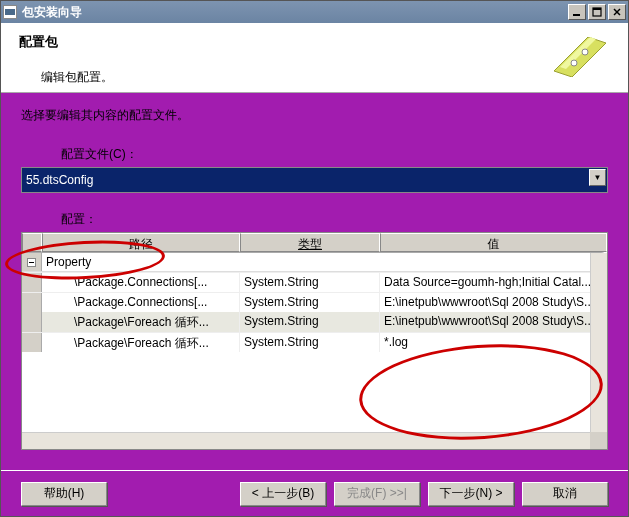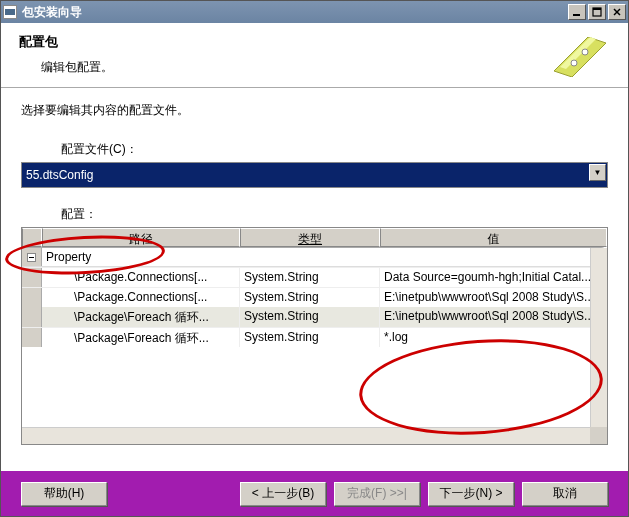--- a/index.html
+++ b/index.html
@@ -8,23 +8,23 @@
   .titlebar { background: linear-gradient(to bottom, #7d94b0, #6b84a3); height: 22px; display: flex; align-items: center; padding: 0 2px; }
   .title-icon { width: 14px; height: 14px; background: #fff; margin-right: 5px; display:inline-block; border:1px solid #888; }
   .title-icon::after{content:"";display:block;width:10px;height:6px;margin:3px auto 0;background:#4a6a8a;}
   .title-text { color: #fff; font-size: 12px; font-weight: bold; flex: 1; }
   .win-controls { display: flex; gap: 2px; }
   .win-btn { width: 18px; height: 16px; background: #c8c4bc; border: 1px solid #fff; border-right-color:#555; border-bottom-color:#555; display:flex; align-items:center; justify-content:center; font-size:10px; font-family: Arial; cursor: pointer; }
   .win-btn svg { width:10px; height:10px; }
   .header { background: #fff; padding: 10px 18px 6px; border-bottom: 1px solid #aaa; display:flex;gap:22px; }
   .header-left { flex:1; }
   .header-title { font-weight: bold; font-size: 13px; }
-  .header-sub { font-size: 12px; padding-left: 22px; margin-top: 8px; }
+  .header-sub { font-size: 12px; padding-left: 22px; margin-top: 18px; }
   .header-deco { width: 60px; height: 48px; display:flex; align-items:center; justify-content:center; }
-  .body { flex:1; padding: 14px 20px 4px; background:#ffffff; position:relative; }
+  .body { flex:1; padding: 14px 20px 4px; background:#a21caf; position:relative; }
   .instr { font-size: 12px; margin-bottom: 22px; }
   .lbl { font-size: 12px; margin-bottom: 4px; display:block;margin-left:40px; }
   .dropdown { width: 100%; height: 21px; background: #0a246a; color:#fff; border:1px solid #888; display:flex; align-items:center; padding:12px 4px; font-size:12px; position:relative; margin-bottom: 18px; }
   .dropdown .dd-arrow { position:absolute; right:1px; top:1px; width:17px; height:17px; background:#d4d0c8; border:1px solid #fff; border-right-color:#666; border-bottom-color:#666; display:flex; align-items:center; justify-content:center; font-size:8px; color:#000; }
   .grid-wrap { border:1px solid #888; background:#fff; height: 218px; overflow:hidden; position:relative; }
   .grid-head { display:flex; background:#d4d0c8; border-bottom:1px solid #aaa; height:20px;border-radius:6px; }
   .gh { font-size:12px; text-align:center; padding:2px; border-right:1px solid #fff; border-left:1px solid #888; border-top:1px solid #fff; border-bottom:1px solid #888; background:#d4d0c8; overflow:hidden; white-space:nowrap; }
   .gh:first-child{ width:20px; }
   .gh.c-path{ width:198px; }
   .gh.c-type{ width:140px;text-decoration:underline; }

